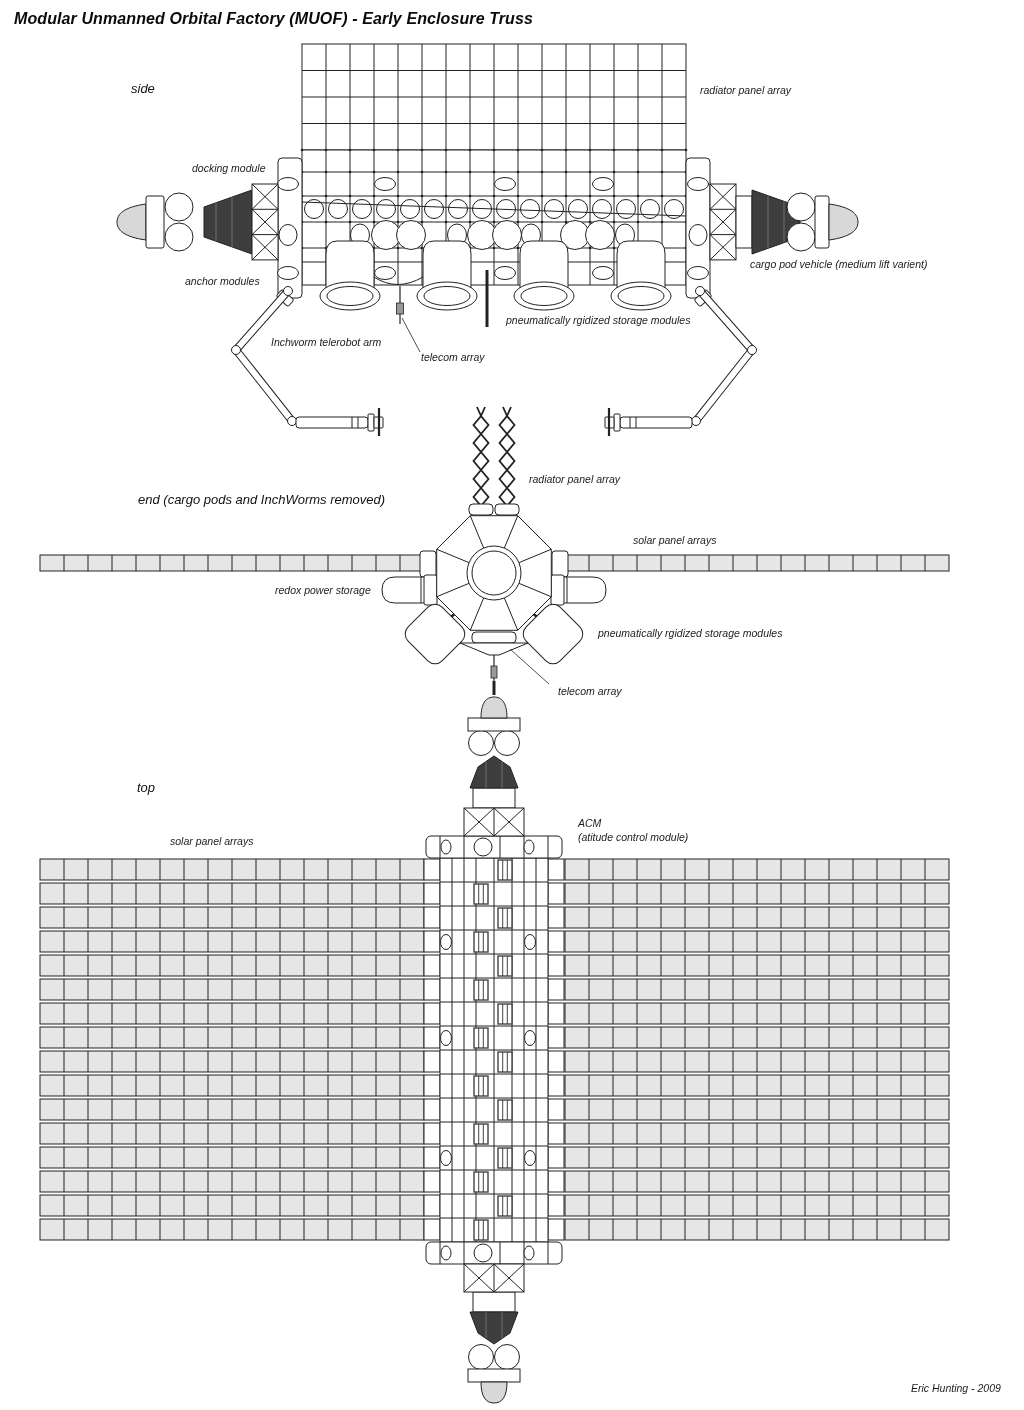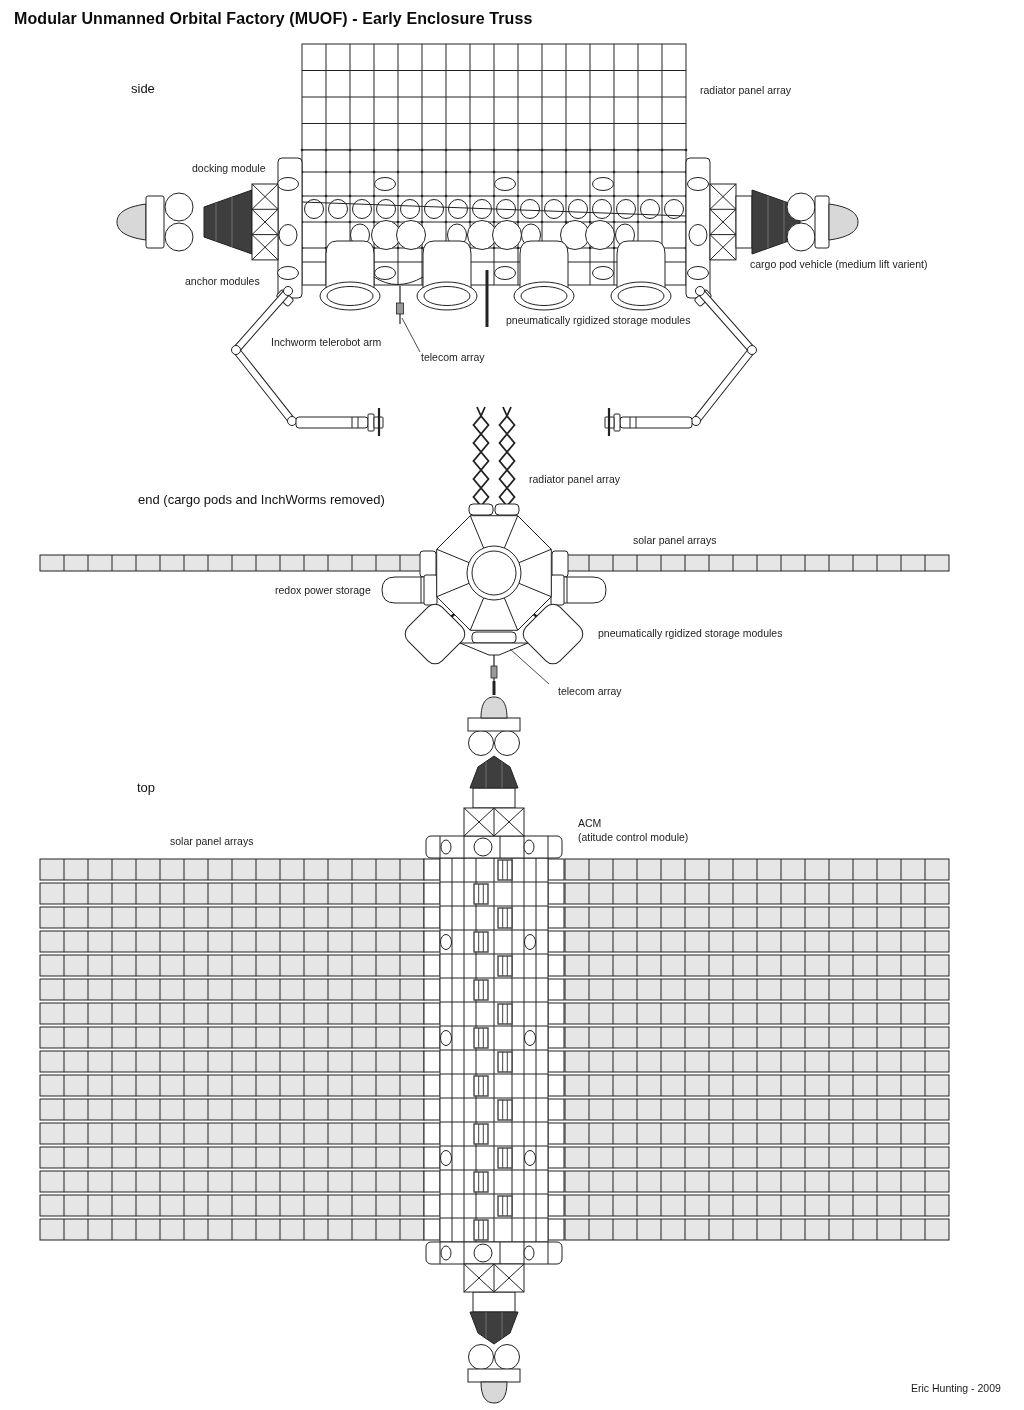--- a/index.html
+++ b/index.html
@@ -1,16 +1,16 @@
 <!DOCTYPE html>
 <html><head>
 <meta charset="utf-8">
 <style>
   html,body{margin:0;padding:0;background:#fff;}
-  .canvas{position:relative;width:1024px;height:1410px;background:#fff;overflow:hidden;}
+  .canvas{position:relative;width:1024px;height:1410px;background:#fff;overflow:hidden;font-style:italic;}
   svg{display:block;}
   .lbl{font-family:"Liberation Sans",sans-serif;font-size:10.5px;fill:#1c1c1c;}
   .vlbl{font-family:"Liberation Sans",sans-serif;font-size:13px;fill:#111;}
   .ttl{font-family:"Liberation Sans",sans-serif;font-size:16px;font-weight:600;fill:#0a0a0a;letter-spacing:.1px;}
 </style>
 </head>
 <body>
 
 <div class="canvas">
 <svg id="art" width="1024" height="1410" viewBox="0 0 1024 1410">

